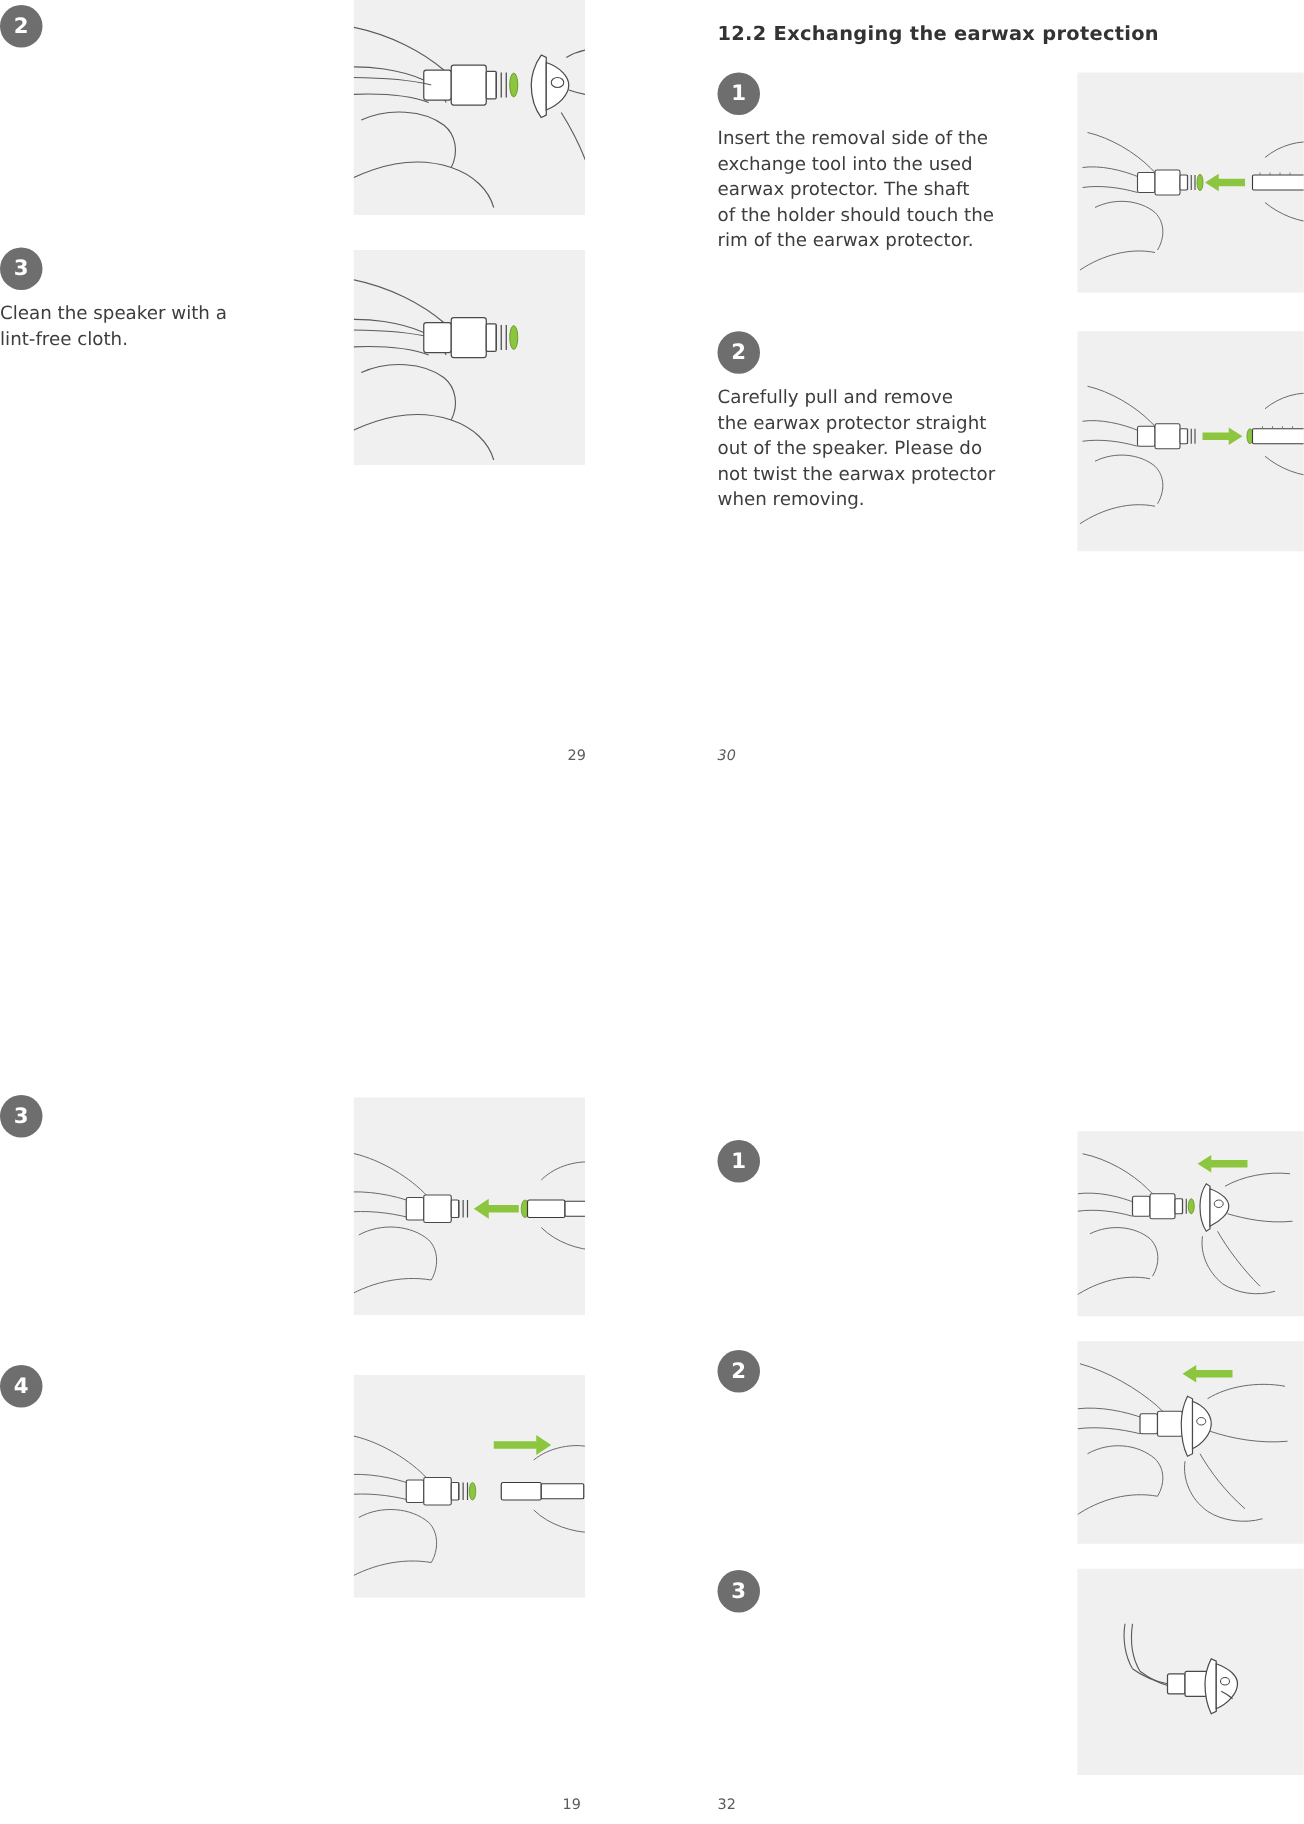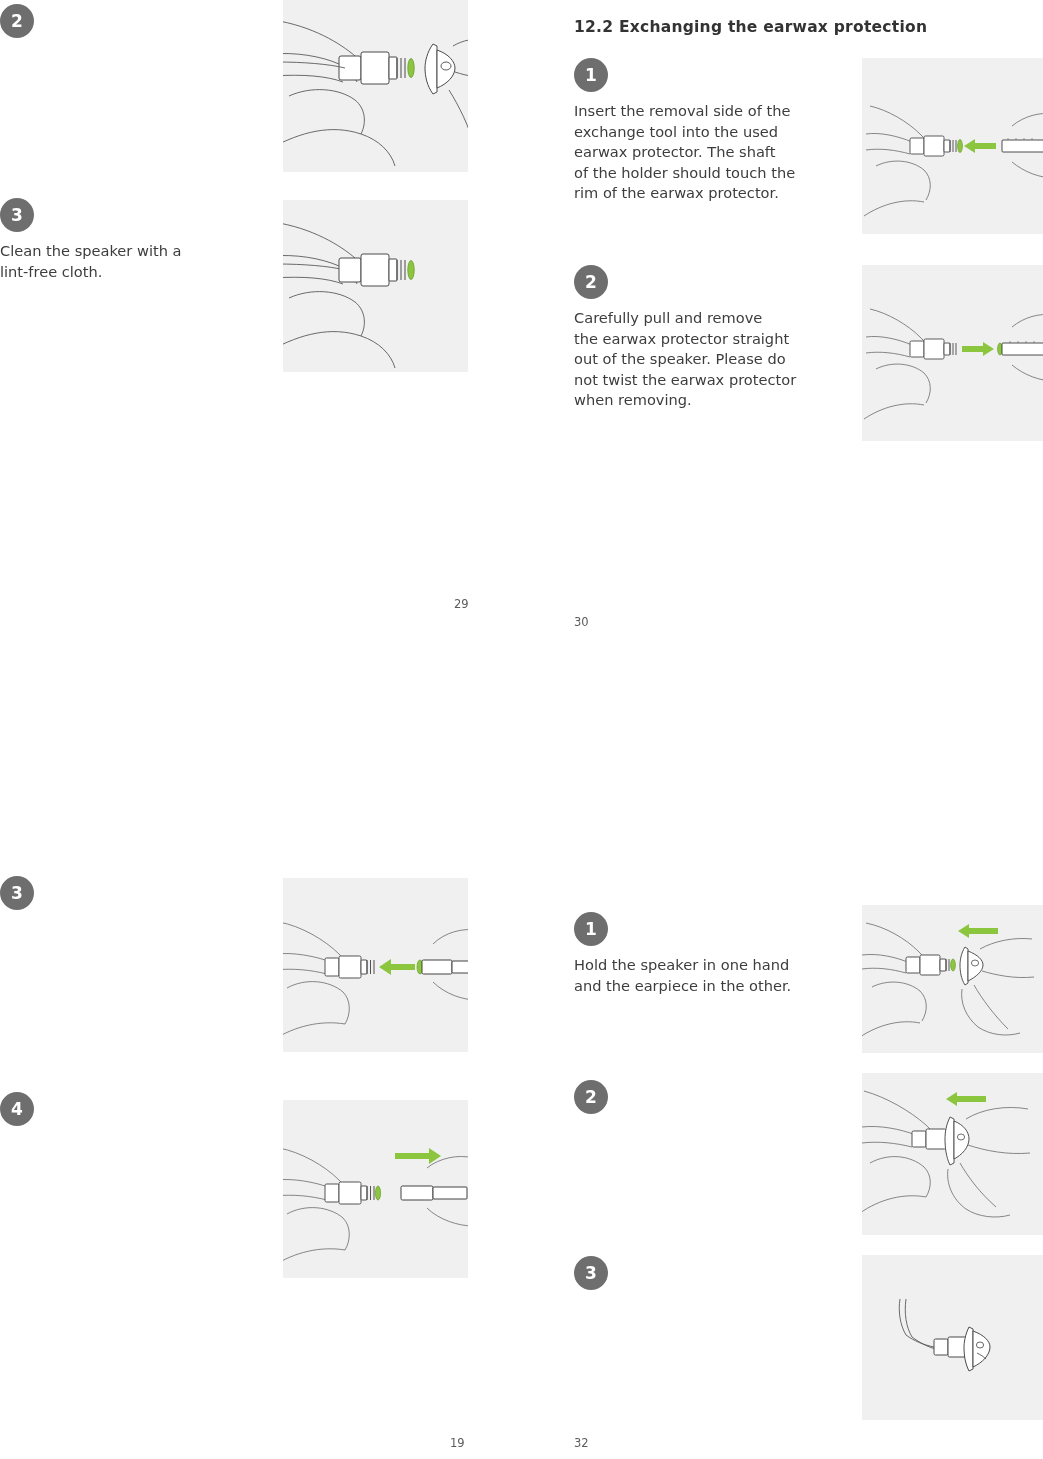--- a/index.html
+++ b/index.html
@@ -247,21 +247,21 @@
         <g fill="none" stroke="#6a6a6a" stroke-width="0.7">
           <path d="M148 78 v-2 M156 78 v-2 M164 78 v-2 M172 78 v-2"></path>
         </g>
         <g fill="none" stroke="#6a6a6a" stroke-width="0.8">
           <path d="M150 62 C 162 52, 178 48, 190 50"></path>
           <path d="M150 100 C 162 110, 178 116, 192 116"></path>
         </g>
       </svg>
     </div>
 
-    <div class="folio" style="left:14px; top:615px;">30</div>
+    <div class="folio" style="left:14px; top:597px;font-style:italic;">30</div>
   </div>
 </div>
 
 <div class="spread spread-bottom">
 
   <div class="page page-left">
 
     <div class="step" style="left:38px; top:16px; width:240px;">
       <span class="step-badge">3</span>
     </div>
@@ -335,22 +335,20 @@
     </div>
 
     <div class="folio" style="left:488px; top:576px;">19</div>
   </div>
 
   <div class="page page-right">
 
 
     <div class="step" style="left:14px; top:52px; width:258px;">
       <span class="step-badge">1</span>
-      <div class="step-text">Hold the speaker in one hand
-and the earpiece in the other.</div>
     </div>
 
     <div class="illus" style="left:302px; top:45px; width:181px; height:148px;">
       <svg width="181" height="148" viewBox="0 0 181 148" aria-hidden="true">
         <g fill="none" stroke="#6a6a6a" stroke-width="0.8">
           <path d="M4 18 C 24 22, 44 34, 56 46 L 62 52 L 54 56"></path>
           <path d="M0 50 C 16 48, 34 52, 48 58"></path>
           <path d="M0 64 C 14 62, 30 64, 44 68"></path>
           <path d="M10 82 C 26 74, 46 76, 58 86 C 66 94, 66 106, 60 116"></path>
           <path d="M-2 132 C 16 120, 38 114, 58 118"></path>

